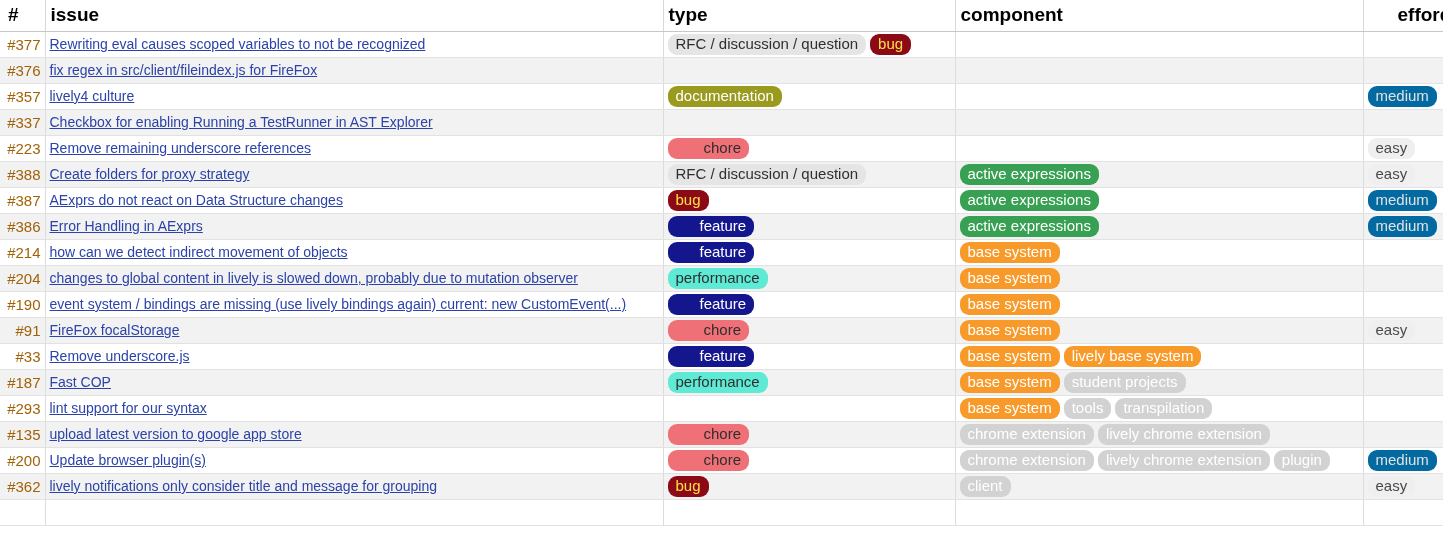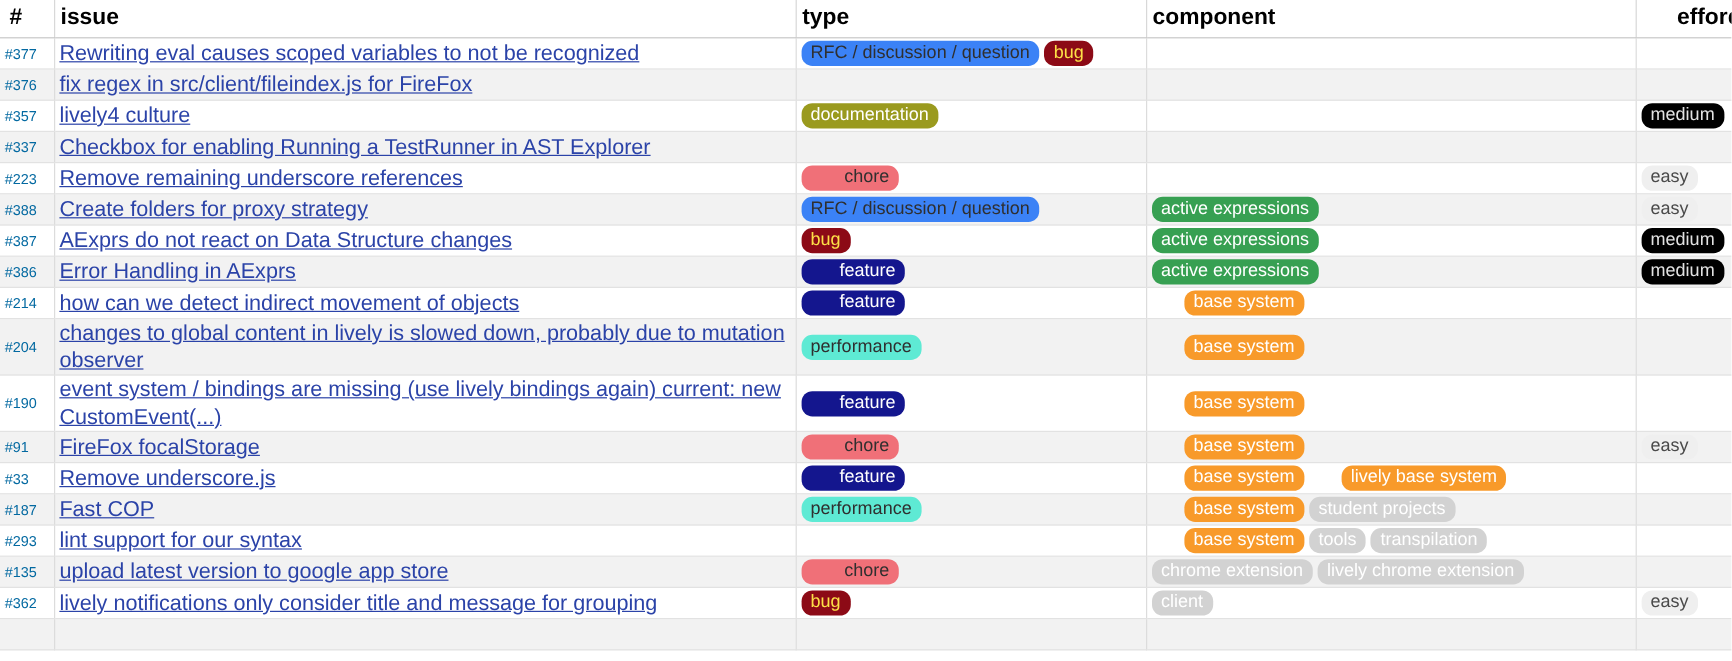--- a/index.html
+++ b/index.html
@@ -42,27 +42,28 @@
     vertical-align:middle;
     box-sizing:border-box;
     height:26px;
   }
   #issue-table td:last-child{border-right:none;}
 
   #issue-table tbody tr:nth-child(odd){background:#ffffff;}
   #issue-table tbody tr:nth-child(even){background:#f2f2f2;}
 
   td.num{
-    font-size:12px;
-    color:#0369a1;
+    font-size:15px;
+    color:#a16207;
+    text-align:right;
     padding-right:4px;
     white-space:nowrap;
   }
   td.issue{
-    font-size:18px;
+    font-size:14px;
     line-height:23px;
     padding-left:5px;
   }
   td.issue a{
     color:#2b43a8;
     text-decoration:underline;
     cursor:pointer;
   }
   td.type,td.comp,td.eff{white-space:nowrap;overflow:visible;}
   td.eff{padding-left:2px;}
@@ -70,31 +71,31 @@
   .badge{
     display:inline-block;
     border-radius:9px;
     padding:1px 8px 2px 8px;
     font-size:15px;
     line-height:18px;
     margin-right:4px;
     vertical-align:middle;
     white-space:nowrap;
   }
-  .b-rfc{background:#3b82f6;color:#2f2f2f;}
+  .b-rfc{background:#e5e5e5;color:#2f2f2f;}
   .b-bug{background:#8c0a16;color:#fde047;text-align:center;}
   .b-documentation{background:#9a9a1e;color:#ffffff;}
   .b-chore{background:#f07078;color:#2f2f2f;padding-left:36px;}
   .b-feature{background:#14168e;color:#ffffff;padding-left:32px;}
   .b-performance{background:#5eead4;color:#2f2f2f;}
   .b-green{background:#37a052;color:#ffffff;}
-  .b-orange{background:#f89a2a;color:#ffffff;margin-left:27px;}
+  .b-orange{background:#f89a2a;color:#ffffff;}
   .b-gray{background:#d2d2d2;color:#ffffff;}
   .b-easy{background:#efefef;color:#4a4a4a;}
-  .b-medium{background:#000000;color:#e2e2e2;}
+  .b-medium{background:#0369a1;color:#e2e2e2;}
 </style>
 </head>
 <body>
 
 <table id="issue-table">
   <colgroup>
     <col class="c-num">
       <col class="c-issue">
       <col class="c-type">
       <col class="c-comp">
@@ -216,20 +217,27 @@
         <td class="eff"></td>
       </tr>
       <tr>
         <td class="num">#135</td>
         <td class="issue"><a>upload latest version to google app store</a></td>
         <td class="type"><span class="badge b-chore">chore</span></td>
         <td class="comp"><span class="badge b-gray">chrome extension</span><span class="badge b-gray">lively chrome extension</span></td>
         <td class="eff"></td>
       </tr>
       <tr>
+        <td class="num">#200</td>
+        <td class="issue"><a>Update browser plugin(s)</a></td>
+        <td class="type"><span class="badge b-chore">chore</span></td>
+        <td class="comp"><span class="badge b-gray">chrome extension</span><span class="badge b-gray">lively chrome extension</span><span class="badge b-gray">plugin</span></td>
+        <td class="eff"><span class="badge b-medium">medium</span></td>
+      </tr>
+      <tr>
         <td class="num">#362</td>
         <td class="issue"><a>lively notifications only consider title and message for grouping</a></td>
         <td class="type"><span class="badge b-bug">bug</span></td>
         <td class="comp"><span class="badge b-gray">client</span></td>
         <td class="eff"><span class="badge b-easy">easy</span></td>
       </tr>
       <tr>
         <td class="num"></td>
         <td class="issue"><a></a></td>
         <td class="type"></td>

